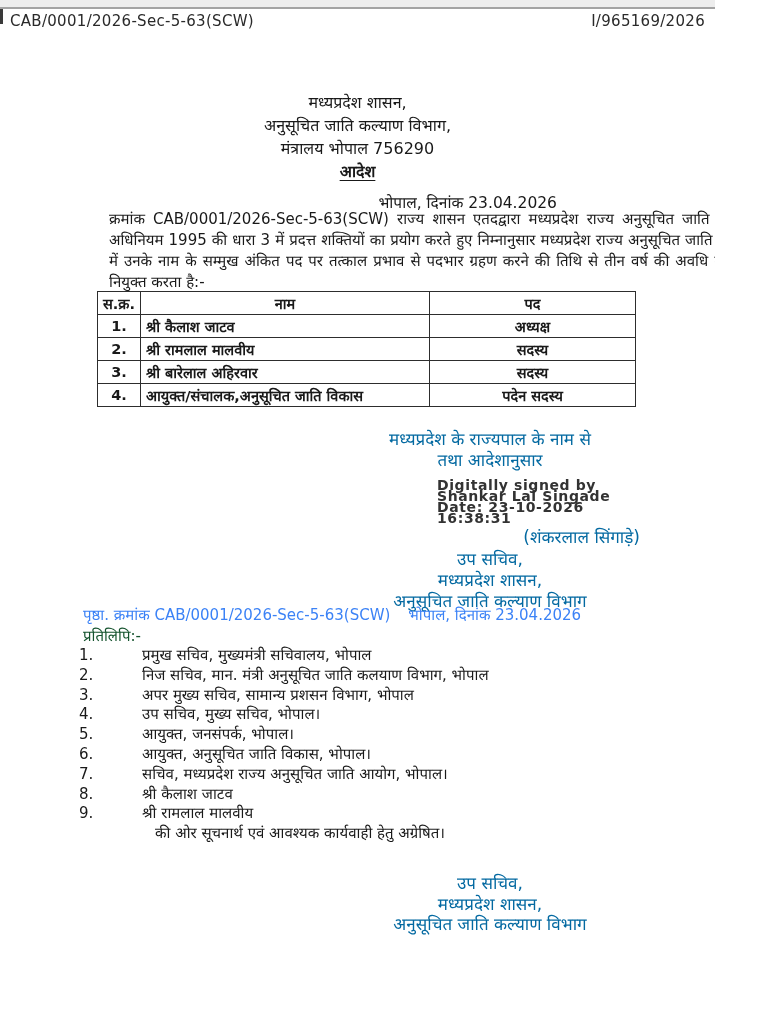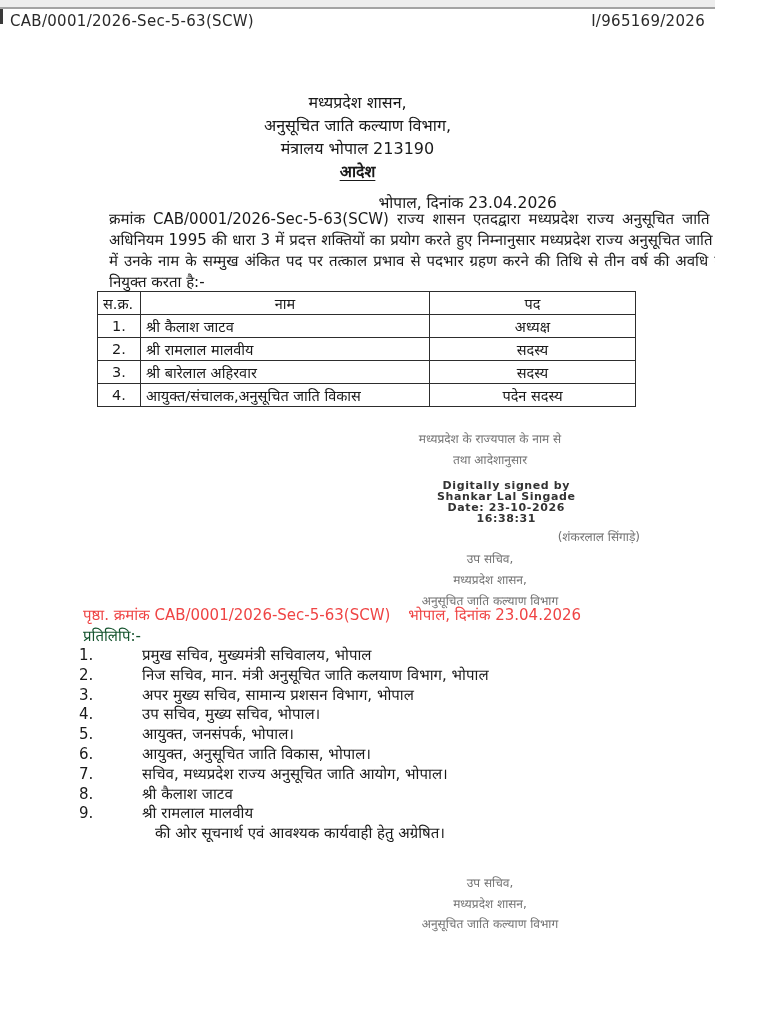--- a/index.html
+++ b/index.html
@@ -37,42 +37,42 @@
     font-size:15px;line-height:21px;text-align:justify;color:#191919;margin-left:9px;
   }
   table.appoint{
     position:absolute;top:291px;left:97px;width:538px;
     border-collapse:collapse;table-layout:fixed;
     font-size:14.5px;color:#191919;
   }
   table.appoint th, table.appoint td{
     border:1.5px solid #2d2d2d;
     padding:1px 5px;height:19px;
-    font-weight:normal;overflow:hidden;white-space:nowrap;margin-left:44px;
+    font-weight:bold;overflow:hidden;white-space:nowrap;margin-left:44px;
   }
   .col-sno{width:43px;}
   .col-name{width:289px;}
   .col-post{width:206px;}
   .c{text-align:center;}
   .l{text-align:left;}
   .sig-block{
     position:absolute;left:340px;width:300px;
-    text-align:center;font-size:12px;line-height:21px;color:#737373;
+    text-align:center;font-size:17px;line-height:21px;color:#0369a1;
   }
   .sig-onbehalf{top:429px;}
   .digital-sig{
     position:absolute;left:437px;top:480px;
-    font-size:11px;line-height:11px;font-weight:600;
-    letter-spacing:0.6px;color:#333333;text-align:center;
+    font-size:14px;line-height:11px;font-weight:600;
+    letter-spacing:0.6px;color:#333333;text-align:left;
   }
   .sig-name{top:527px;text-align:right;}
   .sig-designation{top:549px;}
   .endorse-ref{
     position:absolute;top:604px;left:83px;
-    font-size:15px;color:#ef4444;
+    font-size:15px;color:#3b82f6;
   }
   .endorse-ref .gap{display:inline-block;width:18px;}
   .copy-label{
     position:absolute;top:625px;left:83px;
     font-size:15px;color:#14532d;
   }
   .copy-list{
     position:absolute;top:646px;left:79px;width:620px;
     font-size:15px;line-height:19.8px;color:#191919;
   }
@@ -90,21 +90,21 @@
   <div class="edge-artifact"></div>
 
   <div class="refrow">
     <span>CAB/0001/2026-Sec-5-63(SCW)</span>
     <span>I/965169/2026</span>
   </div>
 
   <div class="org-block">
     <div>मध्यप्रदेश शासन,</div>
     <div>अनुसूचित जाति कल्याण विभाग,</div>
-    <div>मंत्रालय भोपाल 213190</div>
+    <div>मंत्रालय भोपाल 756290</div>
     <div><span class="order-title">आदेश</span></div>
   </div>
 
   <div class="place-date">भोपाल, दिनांक 23.04.2026</div>
 
   <div class="order-body">क्रमांक  CAB/0001/2026-Sec-5-63(SCW) राज्य शासन एतदद्वारा मध्यप्रदेश राज्य अनुसूचित जाति आयोग अधिनियम 1995 की धारा 3 में प्रदत्त शक्तियों का प्रयोग करते हुए निम्नानुसार मध्यप्रदेश राज्य अनुसूचित जाति आयोग में उनके नाम के सम्मुख अंकित पद पर तत्काल प्रभाव से पदभार ग्रहण करने की तिथि से तीन वर्ष की अवधि के लिए नियुक्त करता है:-</div>
 
   <table class="appoint">
     <colgroup>
         <col class="col-sno">

